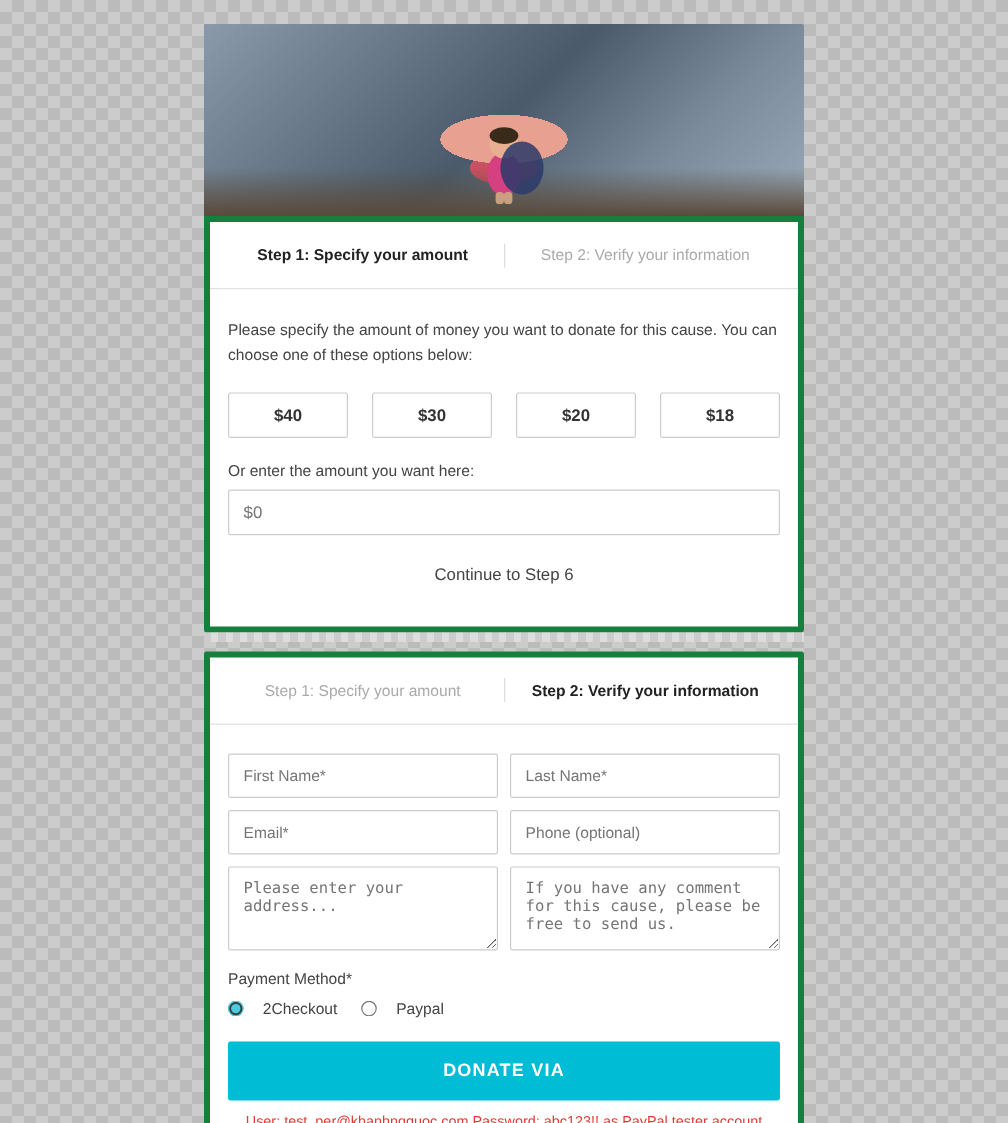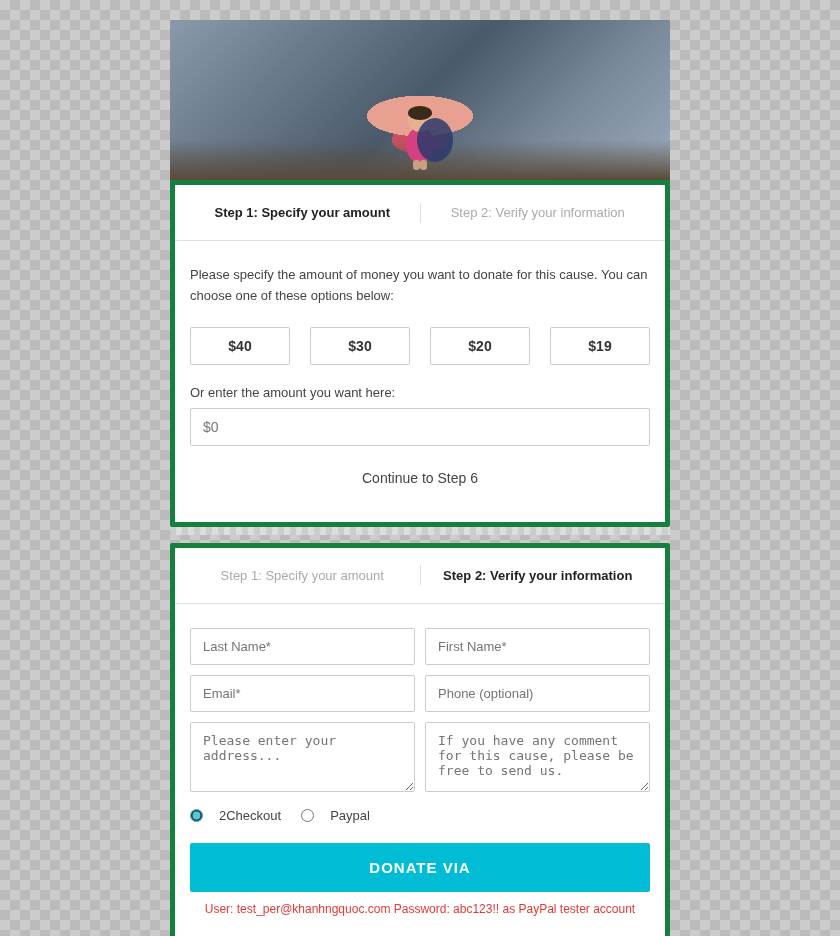--- a/index.html
+++ b/index.html
@@ -286,51 +286,52 @@
       <div class="step-tab active">Step 1: Specify your amount</div>
       <div class="step-divider"></div>
       <div class="step-tab inactive">Step 2: Verify your information</div>
     </div>
     <div class="card-body">
       <p class="description-text">Please specify the amount of money you want to donate for this cause. You can choose one of these options below:</p>
       <div class="amount-buttons">
         <button class="amount-btn">$40</button>
         <button class="amount-btn">$30</button>
         <button class="amount-btn">$20</button>
-        <button class="amount-btn">$19</button>
+        <button class="amount-btn">$18</button>
       </div>
       <p class="custom-amount-label">Or enter the amount you want here:</p>
       <input class="custom-amount-input" type="text" placeholder="$0" style="">
       <div class="continue-btn-wrapper">
         <button class="continue-btn">Continue to Step 6</button>
       </div>
     </div>
   </div>
 
   <div class="card-separator"></div>
 
   <div class="card card-step2">
     <div class="steps-header">
       <div class="step-tab inactive">Step 1: Specify your amount</div>
       <div class="step-divider"></div>
       <div class="step-tab active">Step 2: Verify your information</div>
     </div>
     <div class="card-body">
       <div class="form-row">
+        <input class="form-input" type="text" placeholder="First Name*" style="">
         <input class="form-input" type="text" placeholder="Last Name*" style="">
-        <input class="form-input" type="text" placeholder="First Name*" style="">
       </div>
       <div class="form-row">
         <input class="form-input" type="email" placeholder="Email*" style="">
         <input class="form-input" type="tel" placeholder="Phone (optional)" style="">
       </div>
       <div class="address-row">
         <textarea class="form-textarea" placeholder="Please enter your address..." style=""></textarea>
         <textarea class="form-textarea" placeholder="If you have any comment for this cause, please be free to send us." style=""></textarea>
       </div>
+      <p class="payment-label">Payment Method*</p>
       <div class="payment-options">
         <label class="payment-option">
           <input type="radio" name="payment" value="2Checkout" checked="" style="">
           <span>2Checkout</span>
         </label>
         <label class="payment-option">
           <input type="radio" name="payment" value="Paypal" style="">
           <span>Paypal</span>
         </label>
       </div>

